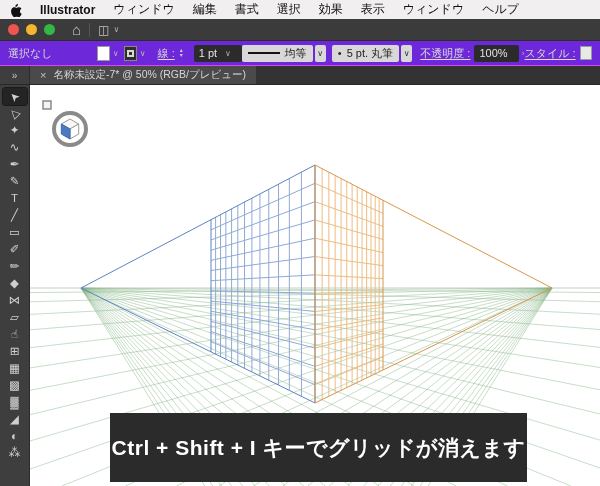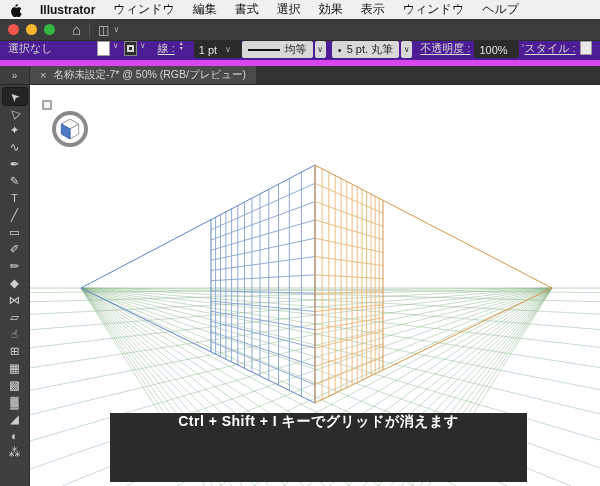--- a/index.html
+++ b/index.html
@@ -19,22 +19,22 @@
   .tl { width:11px; height:11px; border-radius:50%; margin-right:7px; }
   .tl.red   { background:#f0544e; }
   .tl.yellow{ background:#f5b52e; }
   .tl.green { background:#33b845; }
   .titlebar .home { color:#c9c9c9; font-size:15px; margin-left:10px; line-height:1; }
   .titlebar .sep { width:1px; height:14px; background:#555; margin:0 8px; }
   .titlebar .ws { color:#c0c0c0; font-size:12px; }
   .titlebar .chev { color:#b0b0b0; font-size:8px; margin-left:4px; }
 
   
-  .controlbar { height:25px; background:#4c1d95; display:flex; 
-    padding:0 8px; border-bottom:6px solid #d946ef; font-size:11px; color:#d9d9d9; }
+  .controlbar { height:25px; background:#6d28d9; display:flex; align-items:center;
+    padding:0 8px; border-bottom:1px solid #d946ef; font-size:11px; color:#d9d9d9; }
   .cb-label { white-space:nowrap; }
   .u { text-decoration:underline; text-underline-offset:2px; }
   .swatch-fill { width:15px; height:15px; background:#fff; border:1px solid #9a9a9a; margin-left:44px; }
   .swatch-stroke { width:15px; height:15px; background:#2e2e2e; border:1px solid #888;
     margin-left:5px; display:flex; align-items:center; justify-content:center; }
   .swatch-stroke .inner { width:7px; height:7px; border:2px solid #d9d9d9; }
   .chev-s { color:#b5b5b5; font-size:8px; margin-left:3px; }
   .stepper { display:flex; flex-direction:column; line-height:5px; font-size:6px;
     color:#cfcfcf; margin:0 3px 0 5px; }
   .field { background:#2b2b2b; border-radius:2px; height:17px; display:flex;
@@ -64,22 +64,22 @@
     color:#cfcfcf; font-size:11.5px; flex:0 0 auto; border-radius:2px; }
   .tool.selected { background:#242424; outline:1px solid #1a1a1a; }
   .tool span { display:inline-block; line-height:1; }
 
   .canvas { position:relative; width:570px; height:401px; background:#ffffff; }
   .canvas svg { position:absolute; left:0; top:0; }
 
   
   .caption { position:absolute; left:80px; top:328px; width:417px; height:69px;
     background:#2b2b2b; color:#ffffff; font-weight:700; text-align:center;
-    display:flex; flex-direction:row; justify-content:center; gap:3px;
-    font-size:14px; letter-spacing:0.5px; }
+    display:flex; flex-direction:column; justify-content:center; gap:3px;
+    font-size:21px; letter-spacing:0.5px; }
 </style>
 </head>
 <body>
 
 <div class="menubar">
   <span class="apple">
     <svg width="12" height="14" viewBox="0 0 14 17">
       <path fill="#111" d="M9.4 1.1c.1.9-.3 1.8-.8 2.4-.6.7-1.5 1.2-2.4 1.1-.1-.9.4-1.8.9-2.4C7.7 1.6 8.6 1.2 9.4 1.1zM11.8 9.9c0-2 1.6-2.9 1.7-3-.9-1.4-2.4-1.6-2.9-1.6-1.2-.1-2.4.7-3 .7-.6 0-1.6-.7-2.6-.7-1.3 0-2.6.8-3.3 2-1.4 2.4-.4 6 1 8 .7 1 1.5 2.1 2.5 2 1 0 1.4-.6 2.6-.6 1.2 0 1.5.6 2.6.6 1.1 0 1.8-1 2.4-2 .8-1.1 1.1-2.2 1.1-2.3-.1 0-2.1-.8-2.1-3.1z"></path>
     </svg>
   </span>

